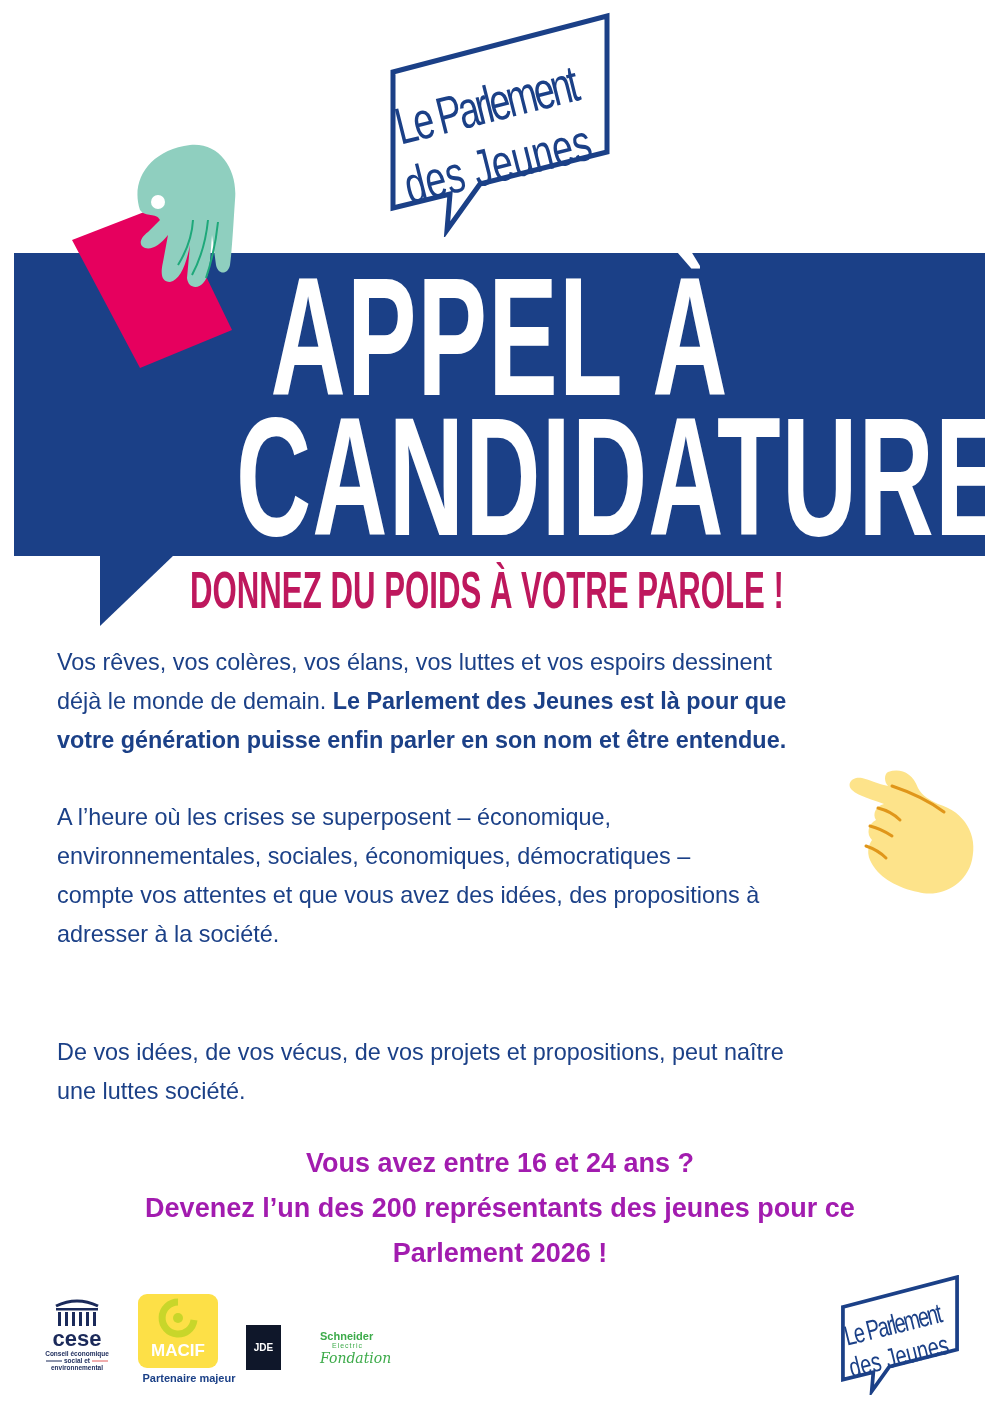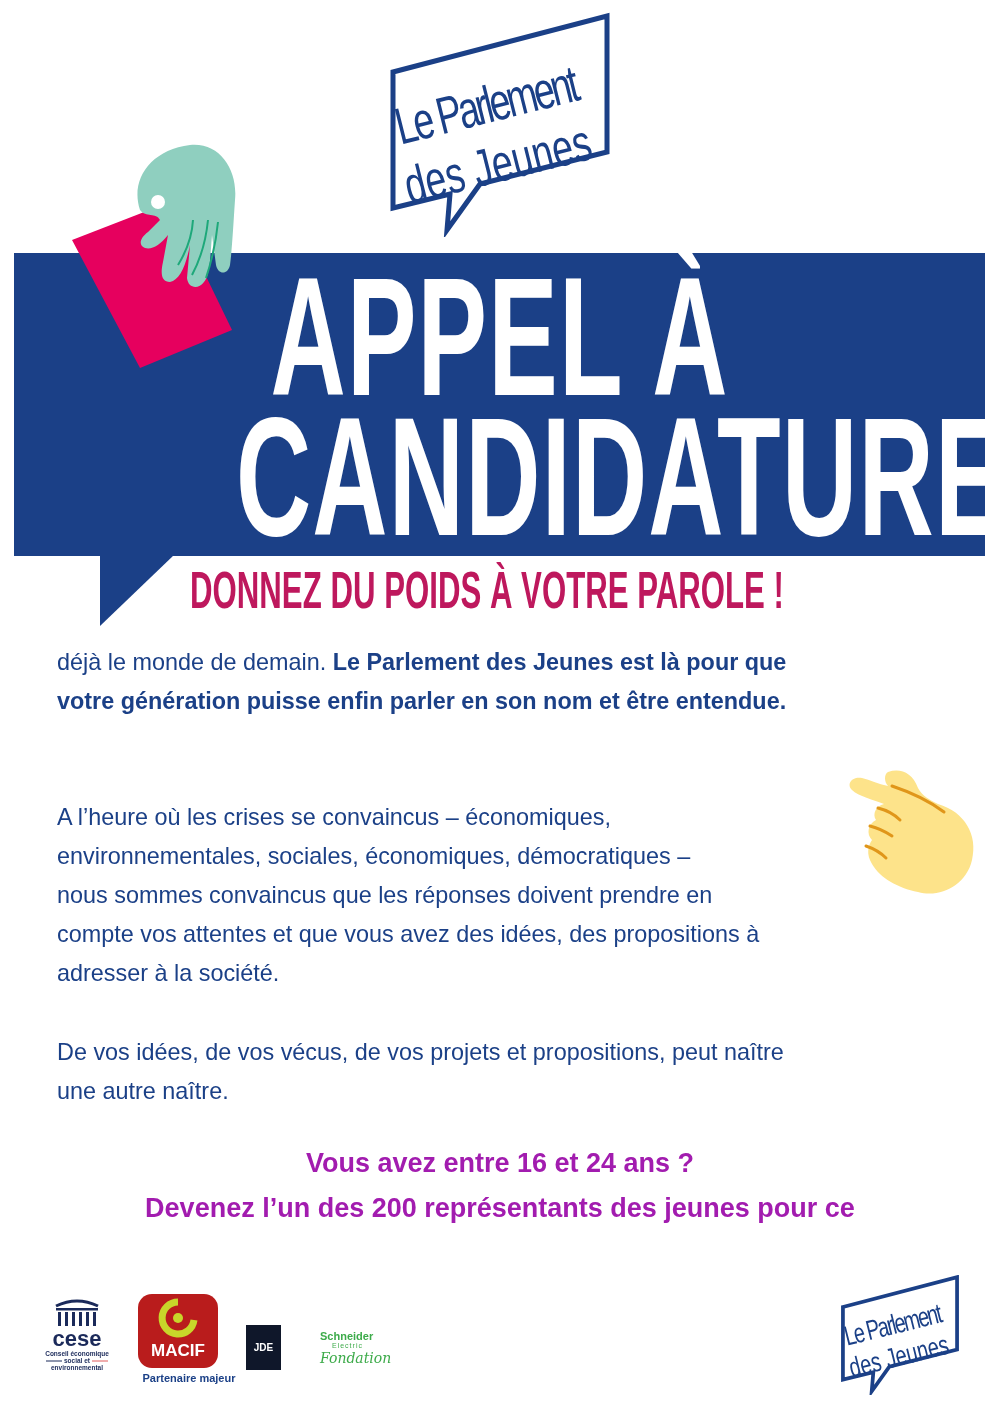--- a/index.html
+++ b/index.html
@@ -41,21 +41,21 @@
   .body-text .line { display: block; white-space: nowrap; }
 
   .snap-hand { left: 840px; top: 760px; width: 140px; height: 140px; }
 
   .cta { left: 0; width: 1000px; text-align: center; color: #a21caf; font-weight: bold;
          font-size: 27px; line-height: 45px; top: 1141px; }
   .cta .line { display: block; white-space: nowrap; }
 
   
   .cese { left: 40px; top: 1296px; width: 75px; height: 80px; }
-  .macif-box { left: 138px; top: 1294px; width: 80px; height: 74px; background: #b91c1c; border-radius: 14px; }
+  .macif-box { left: 138px; top: 1294px; width: 80px; height: 74px; background: #fde047; border-radius: 9px; }
   .macif-label { left: 139px; top: 1372px; width: 100px; text-align: center; color: #1b4087;
                  font-size: 11px; font-weight: bold; }
   .jde { left: 246px; top: 1325px; width: 35px; height: 45px; background: #0f172a; color: #fff;
          font-size: 10px; font-weight: bold; display: flex; align-items: center; justify-content: center; }
   .schneider { left: 318px; top: 1328px; width: 100px; height: 40px; }
   .logo-bottom { left: 835px; top: 1275px; width: 130px; height: 120px; }
 </style>
 </head>
 <body>
 
@@ -87,52 +87,53 @@
     <path d="M133,80 C132,98 126,112 118,125" stroke="#1ea87a" stroke-width="2" fill="none"></path>
   </svg>
 </div>
 
 <div class="title-line t1"><span>APPEL À</span></div>
 <div class="title-line t2"><span>CANDIDATURE</span></div>
 
 <div class="abs subtitle"><span>DONNEZ DU POIDS À VOTRE PAROLE !</span></div>
 
 <div class="abs body-text p1">
+  <span class="line">Vos rêves, vos colères, vos élans, vos luttes et vos espoirs dessinent</span>
   <span class="line"><span>déjà le monde de demain. </span><span class="bold">Le Parlement des Jeunes est là pour que</span></span>
   <span class="line bold">votre génération puisse enfin parler en son nom et être entendue.</span>
 </div>
 
 <div class="abs snap-hand">
   <svg width="140" height="140" viewBox="0 0 140 140">
     <path d="M48,12 C60,8 72,12 78,28 C82,36 90,40 98,44 C125,52 138,75 132,100 C126,126 100,138 78,132
              C58,128 40,118 32,104 C26,94 28,86 32,80 C26,74 28,64 36,60 C32,54 36,46 44,44
              C34,40 18,36 12,30 C6,24 12,16 22,18 C30,20 38,24 48,26 C44,22 44,14 48,12 Z" fill="#fde38a"></path>
     <path d="M52,26 C70,32 88,40 104,52" stroke="#e0961a" stroke-width="3" fill="none" stroke-linecap="round"></path>
     <path d="M38,48 C46,50 54,54 60,60" stroke="#e0961a" stroke-width="3" fill="none" stroke-linecap="round"></path>
     <path d="M30,66 C38,68 46,72 52,76" stroke="#e0961a" stroke-width="3" fill="none" stroke-linecap="round"></path>
     <path d="M26,86 C32,88 40,92 46,98" stroke="#e0961a" stroke-width="3" fill="none" stroke-linecap="round"></path>
   </svg>
 </div>
 
 <div class="abs body-text p2">
-  <span class="line">A l’heure où les crises se convaincus – économiques,</span>
+  <span class="line">A l’heure où les crises se superposent – économique,</span>
   <span class="line">environnementales, sociales, économiques, démocratiques –</span>
-  <span class="line">nous sommes convaincus que les réponses doivent prendre en</span>
   <span class="line">compte vos attentes et que vous avez des idées, des propositions à</span>
   <span class="line">adresser à la société.</span>
 </div>
 
 <div class="abs body-text p3">
   <span class="line">De vos idées, de vos vécus, de vos projets et propositions, peut naître</span>
-  <span class="line">une autre naître.</span>
+  <span class="line">une luttes société.</span>
 </div>
 
 <div class="abs cta">
   <span class="line">Vous avez entre 16 et 24 ans ?</span>
   <span class="line">Devenez l’un des 200 représentants des jeunes pour ce</span>
+  <span class="line">Parlement 2026 !</span>
 </div>
 
 <div class="abs cese">
   <svg width="75" height="80" viewBox="0 0 75 80">
     <path d="M16,10 Q37,0 58,10" stroke="#1b2a5a" stroke-width="3" fill="none"></path>
     <rect x="16" y="12" width="42" height="2.5" fill="#1b2a5a"></rect>
     <g fill="#1b2a5a">
       <rect x="18" y="16" width="3" height="14"></rect>
         <rect x="25" y="16" width="3" height="14"></rect>
       <rect x="32" y="16" width="3" height="14"></rect>

